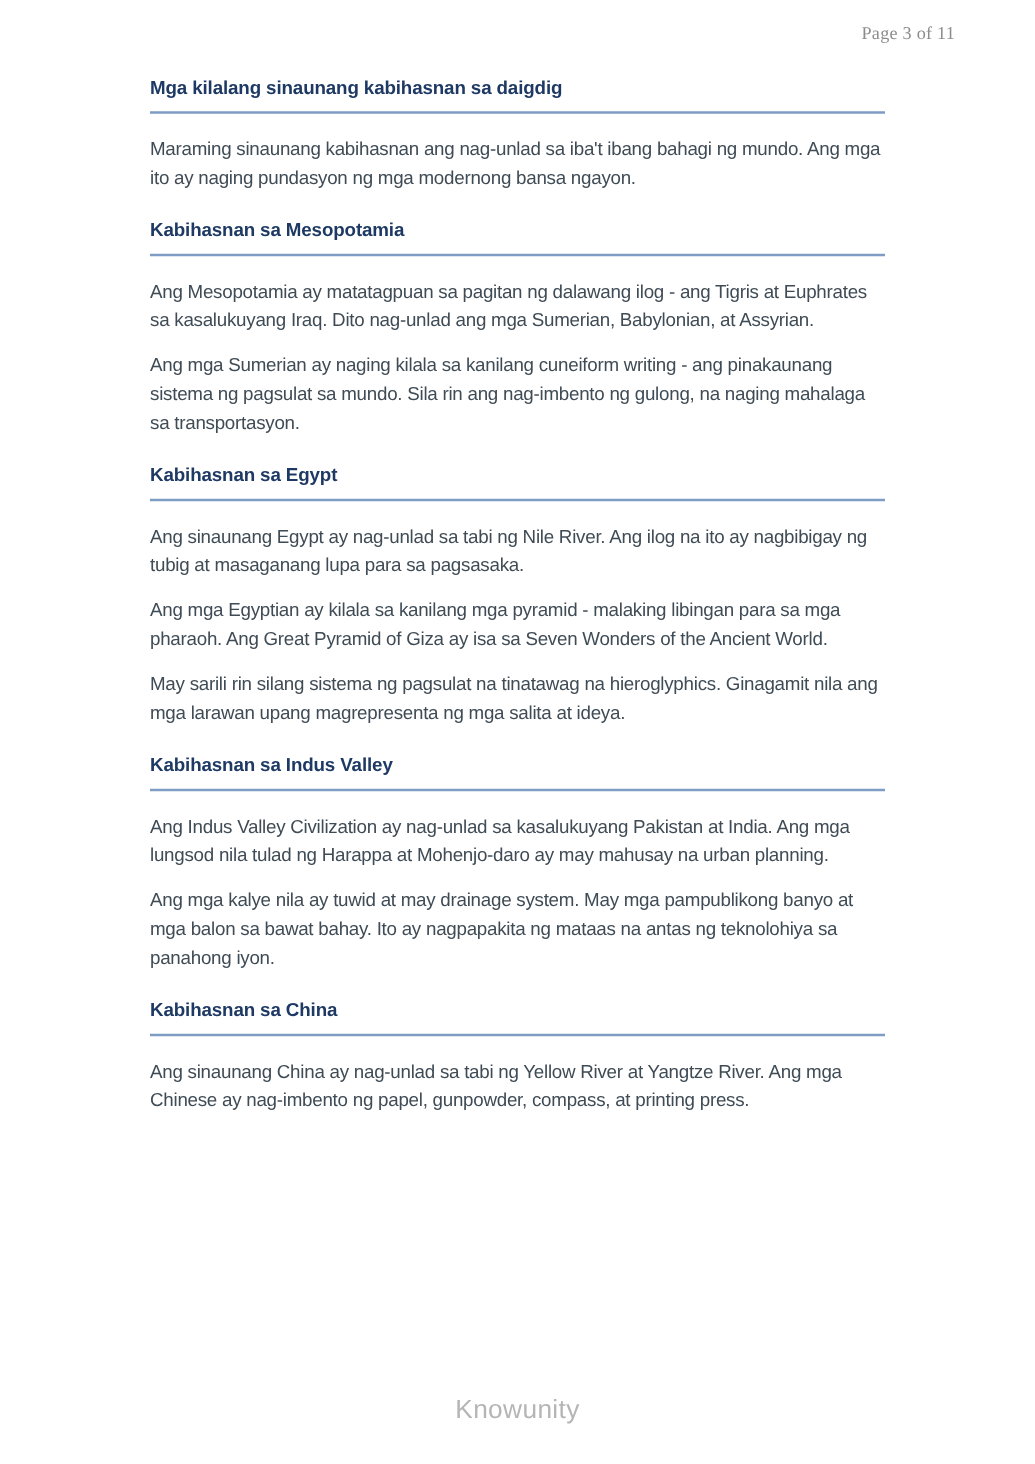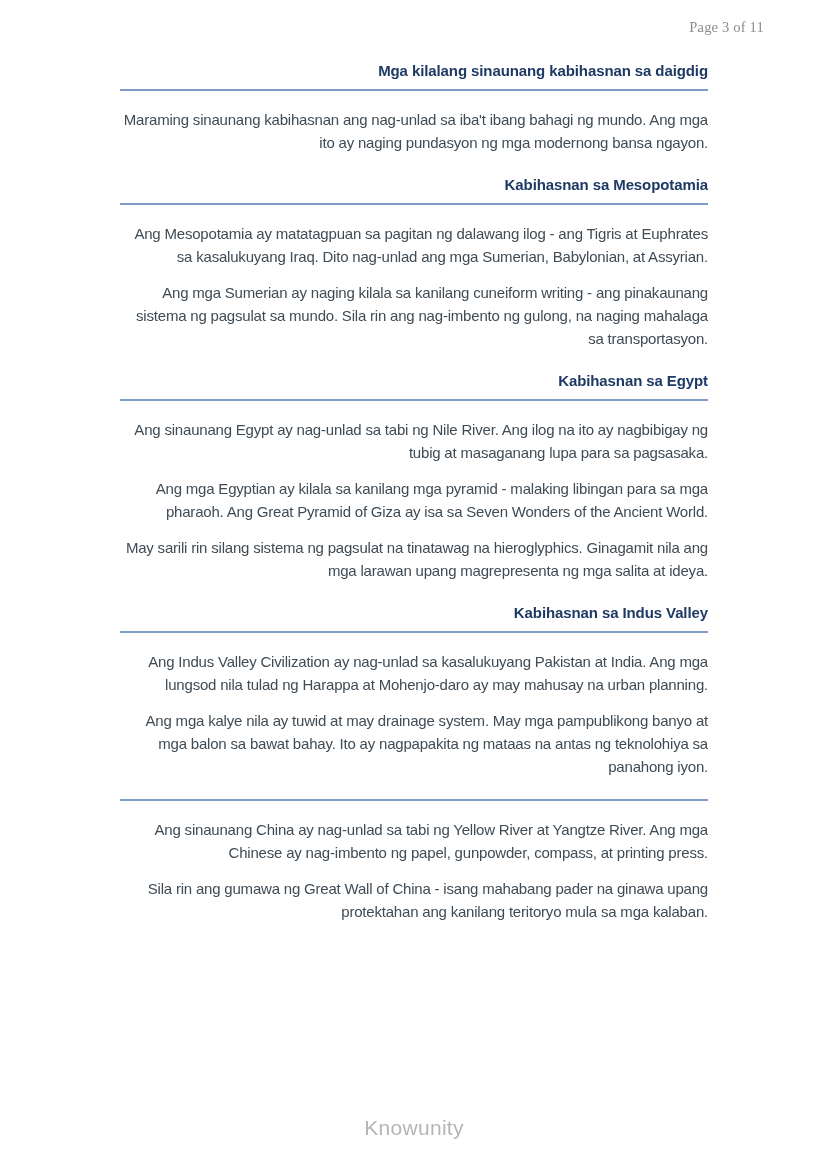--- a/index.html
+++ b/index.html
@@ -31,21 +31,21 @@
     font-size: 14.5px;
     color: var(--page_number_color);
     letter-spacing: 0.2px;
   }
   .content {
     position: absolute;
     left: 120px;
     top: 61px;
     width: 588px;
   }
-  .section { margin: 0 0 21px 0; text-align: right; }
+  .section { margin: 0 0 21px 0; }
   .section-title {
     margin: 0 0 9px 0;
     font-size: 15px;
     font-weight: 700;
     line-height: 19px;
     letter-spacing: -0.1px;
     color: var(--heading_color);
   }
   .section-rule {
     border: none;
@@ -108,21 +108,21 @@
   <section class="section">
     <h2 class="section-title">Kabihasnan sa Indus Valley</h2>
     <hr class="section-rule">
     <div class="section-paragraphs">
         <p>Ang Indus Valley Civilization ay nag-unlad sa kasalukuyang Pakistan at India. Ang mga lungsod nila tulad ng Harappa at Mohenjo-daro ay may mahusay na urban planning.</p>
         <p>Ang mga kalye nila ay tuwid at may drainage system. May mga pampublikong banyo at mga balon sa bawat bahay. Ito ay nagpapakita ng mataas na antas ng teknolohiya sa panahong iyon.</p>
       </div>
   </section>
 
   <section class="section">
+    <h2 class="section-title">Kabihasnan sa China</h2>
     <hr class="section-rule">
     <div class="section-paragraphs">
         <p>Ang sinaunang China ay nag-unlad sa tabi ng Yellow River at Yangtze River. Ang mga Chinese ay nag-imbento ng papel, gunpowder, compass, at printing press.</p>
-        <p>Sila rin ang gumawa ng Great Wall of China - isang mahabang pader na ginawa upang protektahan ang kanilang teritoryo mula sa mga kalaban.</p>
       </div>
   </section>
 </main>
 
 <div class="footer">Knowunity</div>
 
 </body></html>

